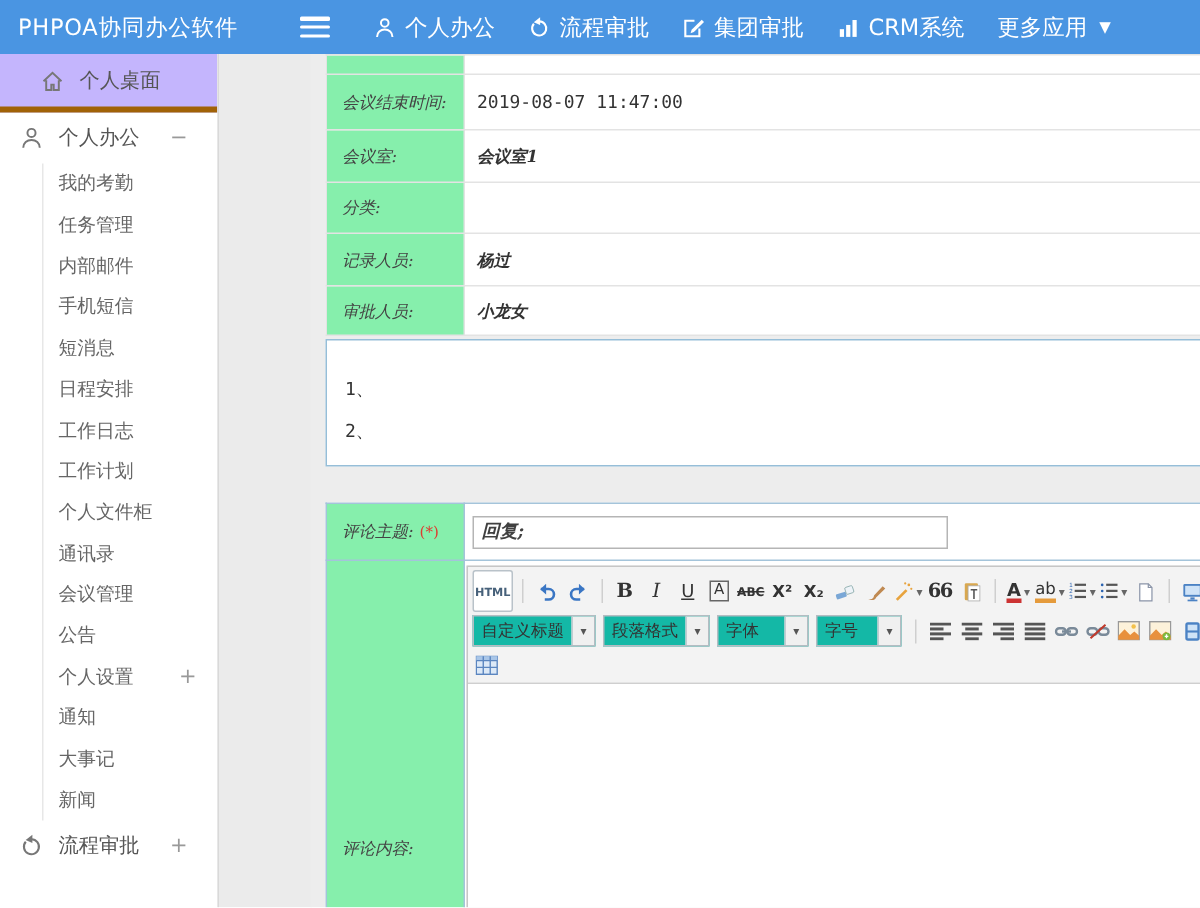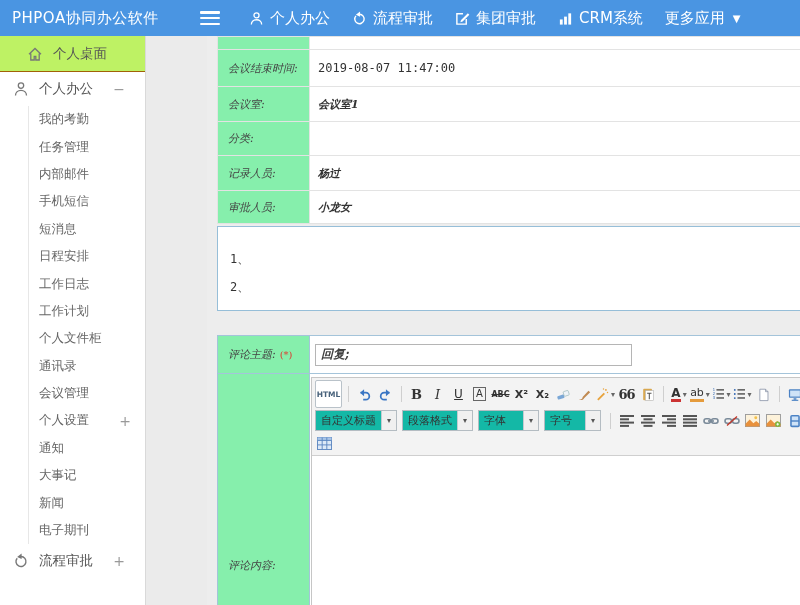--- a/index.html
+++ b/index.html
@@ -14,21 +14,21 @@
     margin-right:18px;cursor:pointer;}
   .hamburger i{display:block;height:2.5px;background:#fff;border-radius:1px;}
   .nav-item{display:flex;align-items:center;gap:6px;margin:0 11px;font-size:15px;cursor:pointer;white-space:nowrap;}
   .nav-item svg{display:block;}
   .nav-caret{font-size:10px;margin-left:2px;}
 
   
   .sidebar{position:absolute;left:0;top:36px;width:145px;height:569px;background:#fff;overflow:hidden;}
   .snav{display:flex;align-items:center;height:34px;padding-left:13px;color:#555;font-size:13.5px;cursor:pointer;}
   .snav .sicon{width:17px;height:17px;margin-right:9px;display:inline-flex;align-items:center;}
-  .snav.first{height:35px;background:#bef264;border-bottom:1px solid #a16207;padding-left:27px;}
+  .snav.first{height:35px;background:#c4b5fd;border-bottom:4px solid #a16207;padding-left:27px;}
   .toggle{margin-left:auto;margin-right:20px;color:#999;font-size:14px;}
   .submenu{margin-left:28px;border-left:1px solid #e7e7e7;}
   .ssub{display:flex;align-items:center;height:27.4px;padding-left:10px;color:#666;font-size:12.5px;cursor:pointer;}
   .ssub .toggle{margin-right:14px;}
 
   
   .gutter{position:absolute;left:145px;top:36px;width:62px;height:569px;background:#ebebeb;border-left:1px solid #d9d9d9;}
   .main{position:absolute;left:207px;top:36px;width:593px;height:569px;background:#ededed;overflow:hidden;}
 
   
@@ -191,34 +191,34 @@
       <div class="ssub">
           <span>个人文件柜</span>
         </div>
       <div class="ssub">
           <span>通讯录</span>
         </div>
       <div class="ssub">
           <span>会议管理</span>
         </div>
       <div class="ssub">
+          <span>公告</span>
+        </div>
+      <div class="ssub">
           <span>个人设置</span>
           <span class="toggle">+</span>
         </div>
       <div class="ssub">
           <span>通知</span>
         </div>
       <div class="ssub">
           <span>大事记</span>
         </div>
       <div class="ssub">
           <span>新闻</span>
-        </div>
-      <div class="ssub">
-          <span>电子期刊</span>
         </div>
     </div>
 
     <div class="snav">
       <span class="sicon">
         <svg width="16" height="16" viewBox="0 0 16 16">
             <path d="M4.2 5.2a5 5 0 1 0 3.8-1.7" fill="none" stroke="#777" stroke-width="1.4"></path>
             <path d="M8.6 0.5v5.5l-4.5-2z" fill="#777"></path>
           </svg>
       </span>

